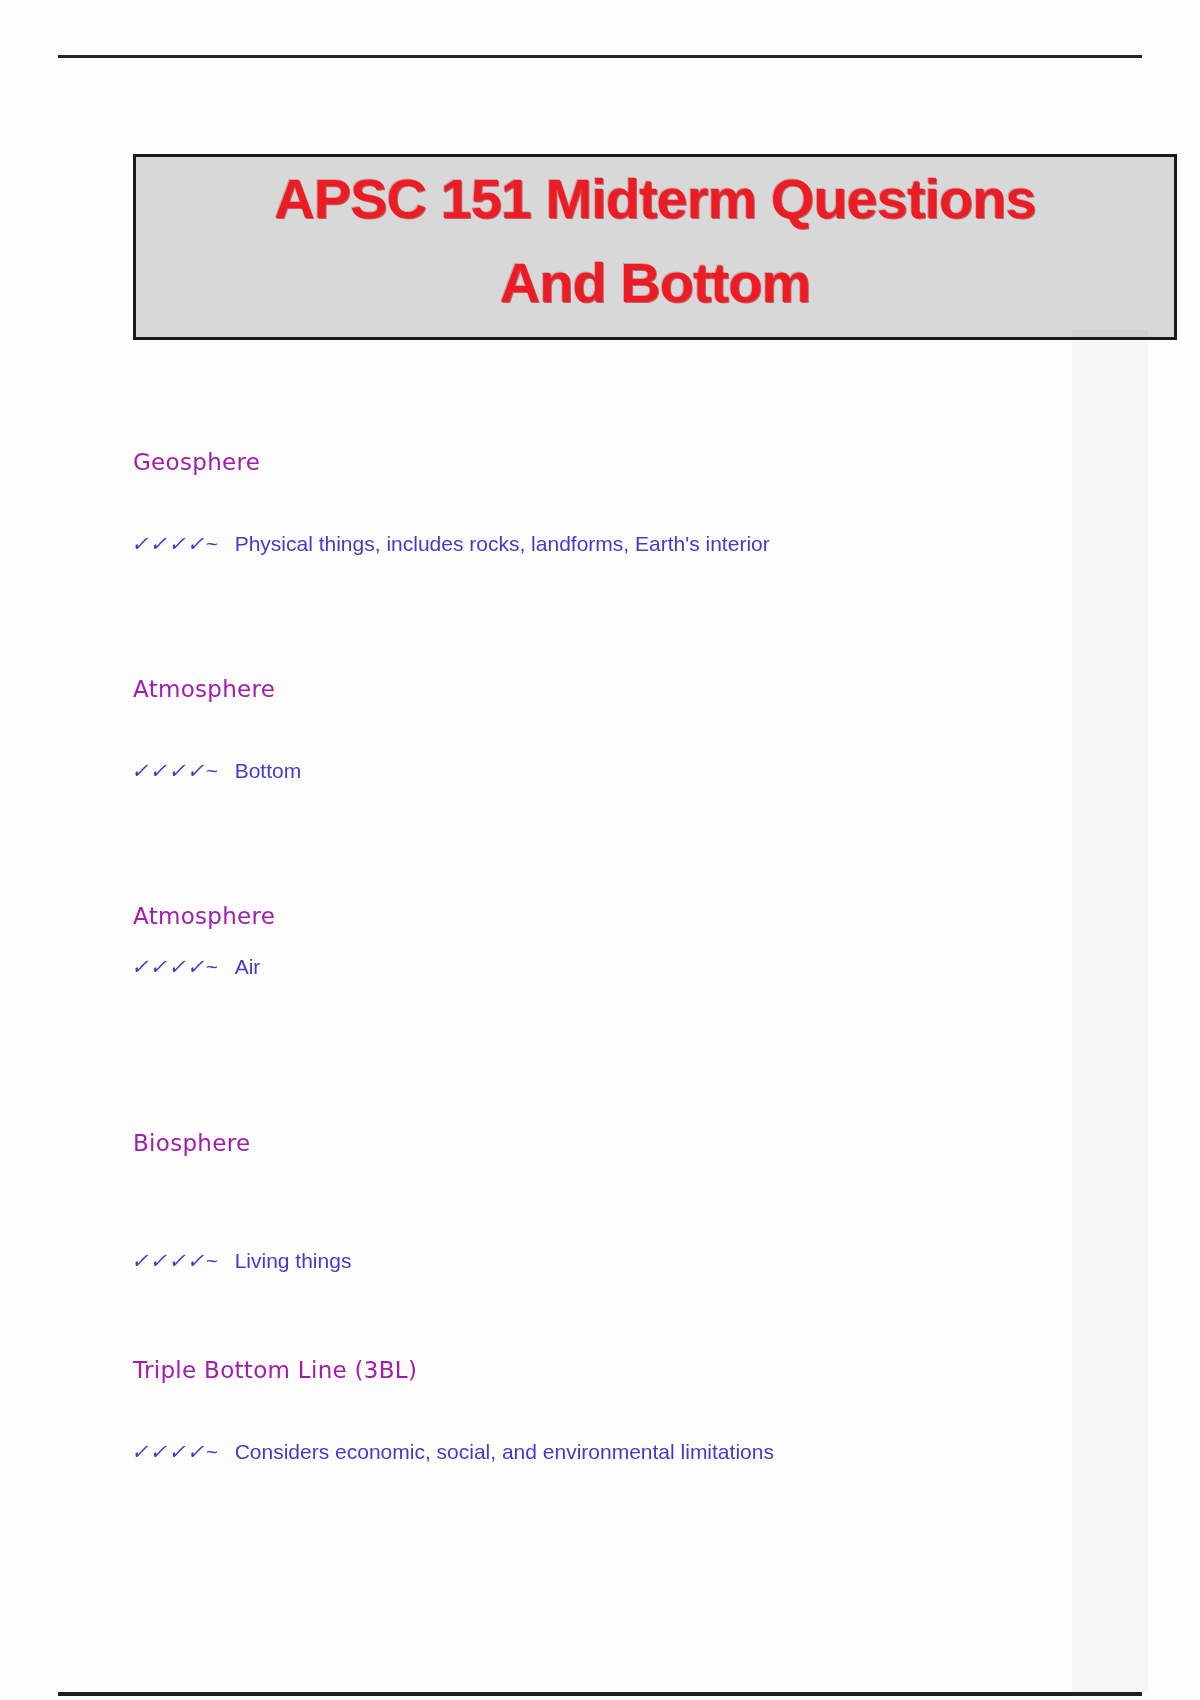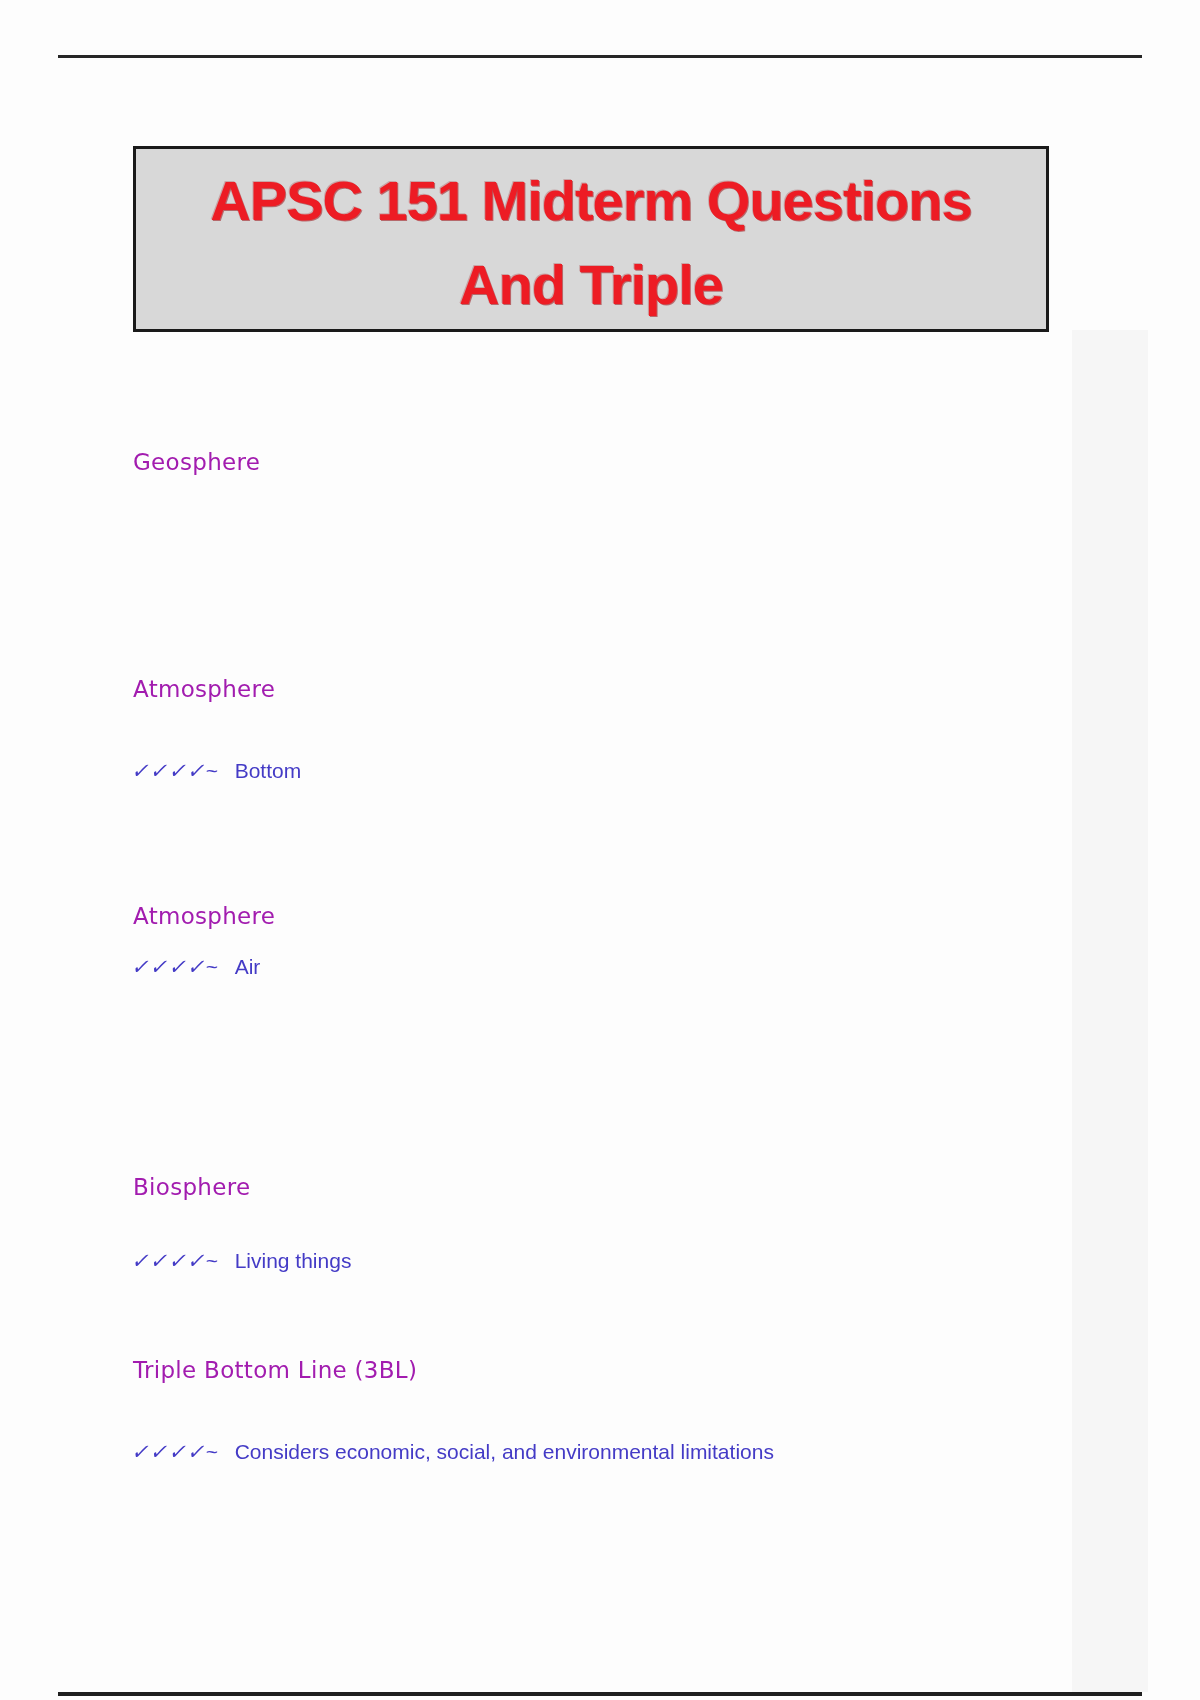--- a/index.html
+++ b/index.html
@@ -32,27 +32,26 @@
     top: 330px;
     width: 76px;
     height: 1362px;
     background: rgba(60, 55, 45, 0.035);
   }
 
   
   .title-box {
     position: absolute;
     left: 133px;
-    top: 146px;
-    width: 916px;
+    top: 154px;
+    width: 1044px;
     height: 186px;
     background: #d8d8d8;
     border: 3px solid #1a1a1a;
     text-align: center;
-    padding-top: 10px;
   }
   .title-line {
     font-family: "Liberation Sans", sans-serif;
     font-weight: bold;
     font-size: 56px;
     line-height: 84px;
     letter-spacing: -1px;
     color: #ed1c24;
     text-shadow: 1px 1px 0 rgba(155, 15, 20, 0.55), -1px -1px 0 rgba(155, 15, 20, 0.25);
     white-space: nowrap;
@@ -80,38 +79,41 @@
   }
   .answer .marker {
     letter-spacing: 1px;
     margin-right: 16px;
     font-style: italic;
   }
 
   .q0 { top: 447px; }  .a0 { top: 530px; }
   .q1 { top: 674px; }  .a1 { top: 757px; }
   .q2 { top: 901px; }  .a2 { top: 953px; }
-  .q3 { top: 1172px; } .a3 { top: 1211px; margin-top: 36px; }
+  .q3 { top: 1128px; } .a3 { top: 1211px; margin-top: 36px; }
   .q4 { top: 1355px; } .a4 { top: 1438px; }
 </style>
 </head>
 <body>
 
 <div class="page">
 
   <div class="rule top"></div>
 
   <div class="title-box">
     <div class="title-line">APSC 151 Midterm Questions</div>
-    <div class="title-line">And Triple</div>
+    <div class="title-line">And Bottom</div>
   </div>
 
   <div class="scan-band"></div>
 
   <div class="question q0">Geosphere</div>
+  <div class="answer a0">
+    <span class="marker">✓✓✓✓~</span><span class="answer-text">Physical things, includes rocks, landforms, Earth's interior</span>
+  </div>
 
   <div class="question q1">Atmosphere</div>
   <div class="answer a1">
     <span class="marker">✓✓✓✓~</span><span class="answer-text">Bottom</span>
   </div>
 
   <div class="question q2">Atmosphere</div>
   <div class="answer a2">
     <span class="marker">✓✓✓✓~</span><span class="answer-text">Air</span>
   </div>

